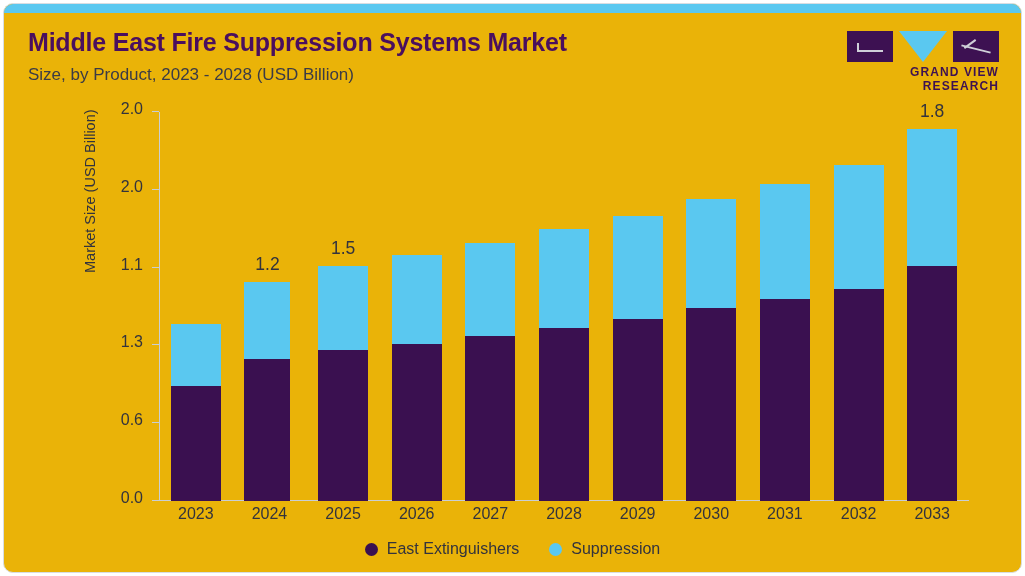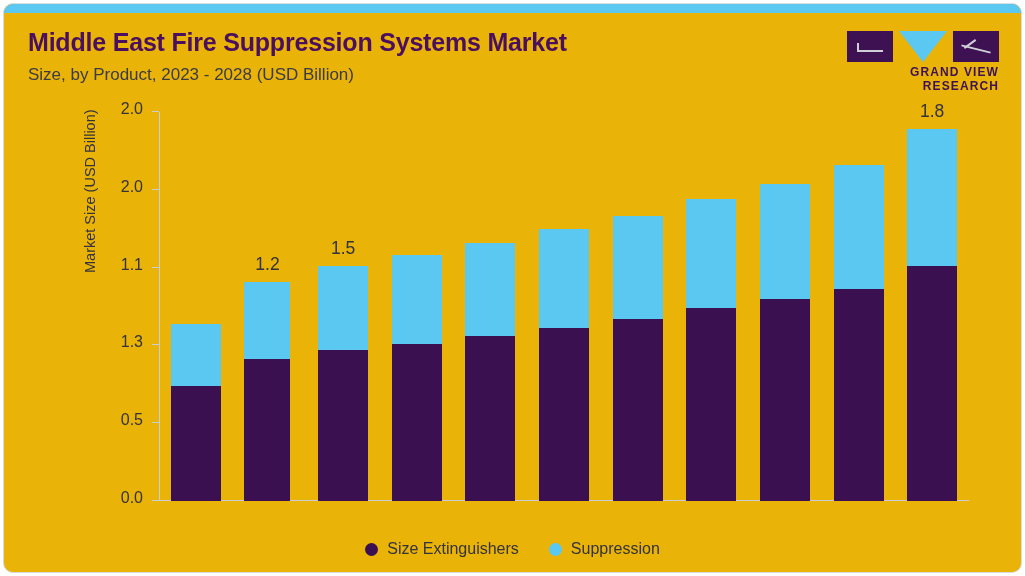--- a/index.html
+++ b/index.html
@@ -260,21 +260,21 @@
     <div class="ylabel">Market Size (USD Billion)</div>
 
     <div class="axis-area">
       <div class="axis-line-y"></div>
       <div class="axis-line-x"></div>
       <div id="yticks">
           <div class="ytick" style="bottom: 0px;">
             <span class="ytick-label">0.0</span>
           </div>
           <div class="ytick" style="bottom: 77.8px;">
-            <span class="ytick-label">0.5</span>
+            <span class="ytick-label">0.6</span>
           </div>
           <div class="ytick" style="bottom: 155.6px;">
             <span class="ytick-label">1.3</span>
           </div>
           <div class="ytick" style="bottom: 233.4px;">
             <span class="ytick-label">1.1</span>
           </div>
           <div class="ytick" style="bottom: 311.2px; text-align: center;">
             <span class="ytick-label">2.0</span>
           </div>
@@ -326,25 +326,38 @@
             <div class="seg seg-bottom" style="height: 211.616px; background: rgb(58, 16, 80);"></div>
           </div>
           <div class="bar-group" style="left: 748.182px; width: 50px; height: 371.884px;">
             <div class="seg seg-top" style="height: 371.884px; background: rgb(90, 200, 240);"></div>
             <div class="seg seg-bottom" style="height: 234.956px; background: rgb(58, 16, 80);"></div>
             <div class="bar-value" style="bottom: 378.884px;">1.8</div>
           </div>
         </div>
     </div>
 
+    <div class="xlabels" id="xlabels">
+        <div class="xlabel" style="left: 36.8182px;">2023</div>
+        <div class="xlabel" style="left: 110.455px;">2024</div>
+        <div class="xlabel" style="left: 184.091px;">2025</div>
+        <div class="xlabel" style="left: 257.727px;">2026</div>
+        <div class="xlabel" style="left: 331.364px;">2027</div>
+        <div class="xlabel" style="left: 405px;">2028</div>
+        <div class="xlabel" style="left: 478.636px;">2029</div>
+        <div class="xlabel" style="left: 552.273px;">2030</div>
+        <div class="xlabel" style="left: 625.909px;">2031</div>
+        <div class="xlabel" style="left: 699.545px;">2032</div>
+        <div class="xlabel" style="left: 773.182px;">2033</div>
+      </div>
   </div>
 
   <div class="legend" id="legend">
       <div class="legend-item">
         <span class="legend-dot" style="background: rgb(58, 16, 80);"></span>
-        <span class="legend-label">Size Extinguishers</span>
+        <span class="legend-label">East Extinguishers</span>
       </div>
       <div class="legend-item">
         <span class="legend-dot" style="background: rgb(90, 200, 240);"></span>
         <span class="legend-label">Suppression</span>
       </div>
     </div>
 </div>
 
 </body></html>

